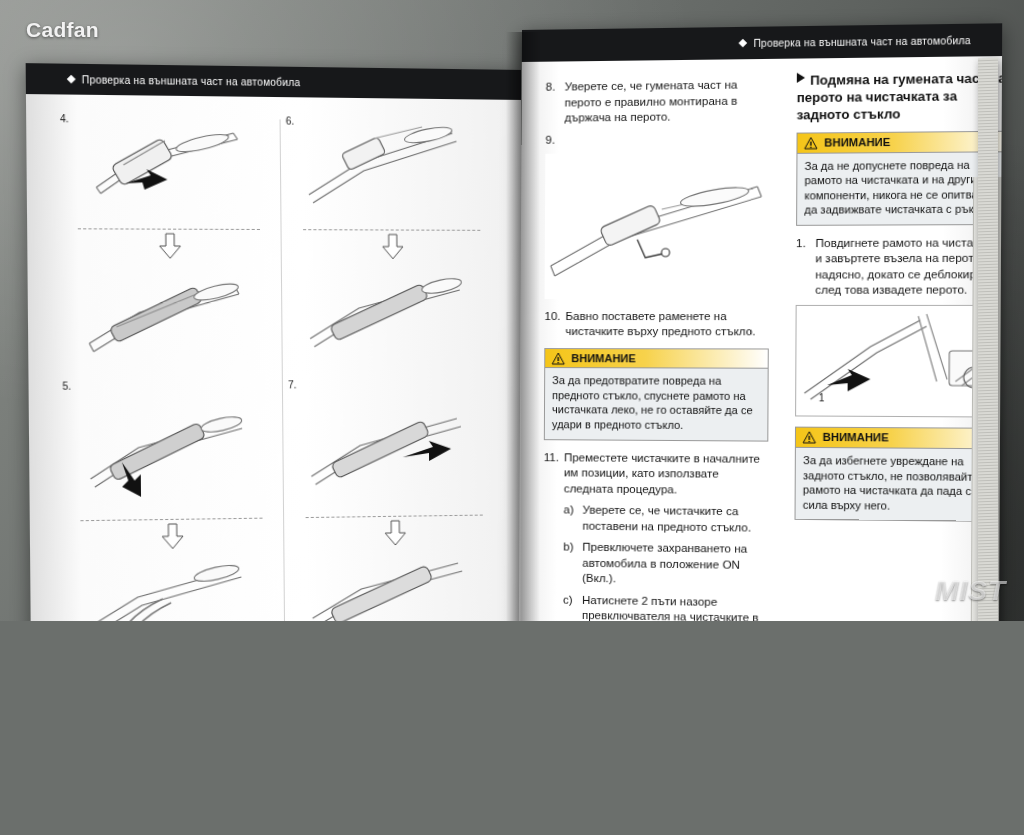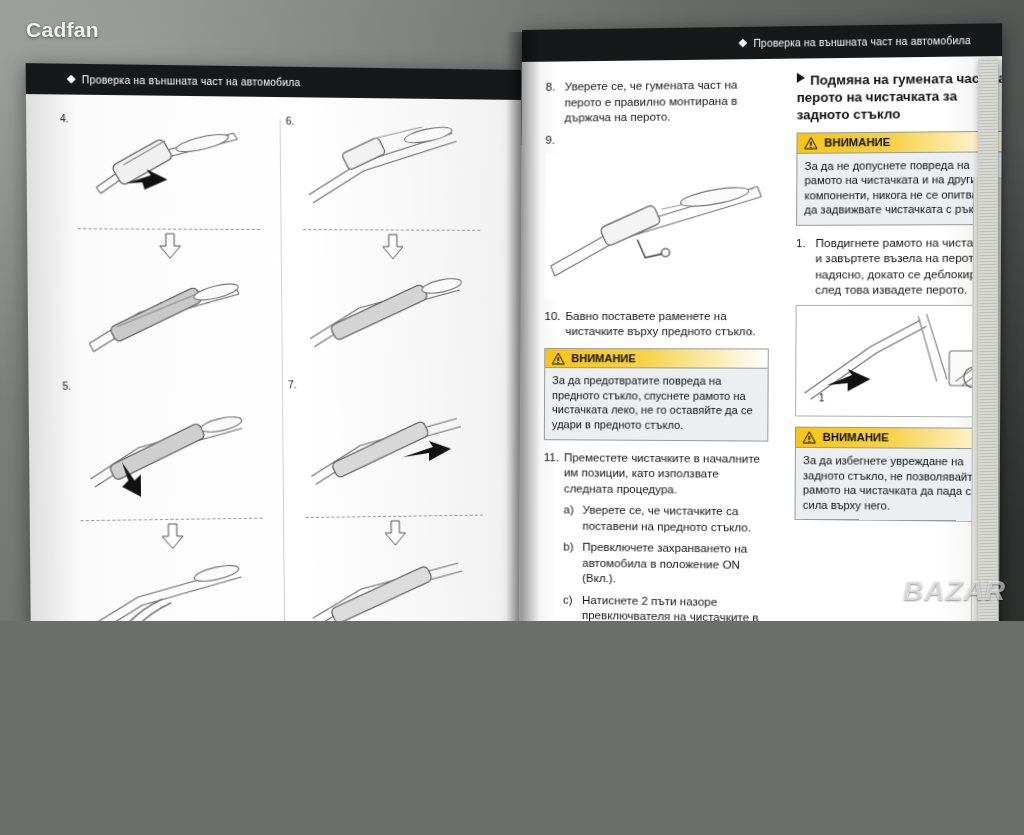--- a/index.html
+++ b/index.html
@@ -309,21 +309,21 @@
     background: #fff;
     margin: 6px 0 10px 0;
   }
 </style>
 </head>
 <body>
 
 <div class="scene">
 
   <div class="watermark-brand">Cadfan</div>
-  <div class="watermark-bazar">BAZAR</div>
+  <div class="watermark-bazar">MIST</div>
 
   <div class="book">
 
     <div class="edge-stack"></div>
 
     <div class="page page-left">
       <div class="hdr-bar hdr-left">
         <span class="diamond"></span>
         <span>Проверка на външната част на автомобила</span>
       </div>

